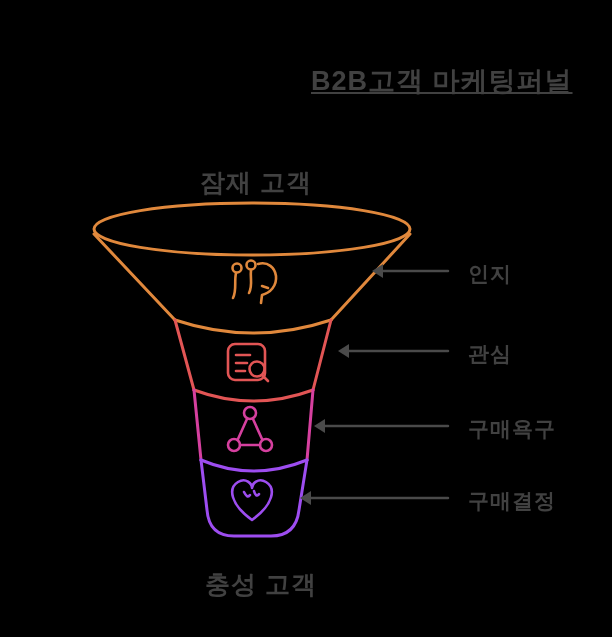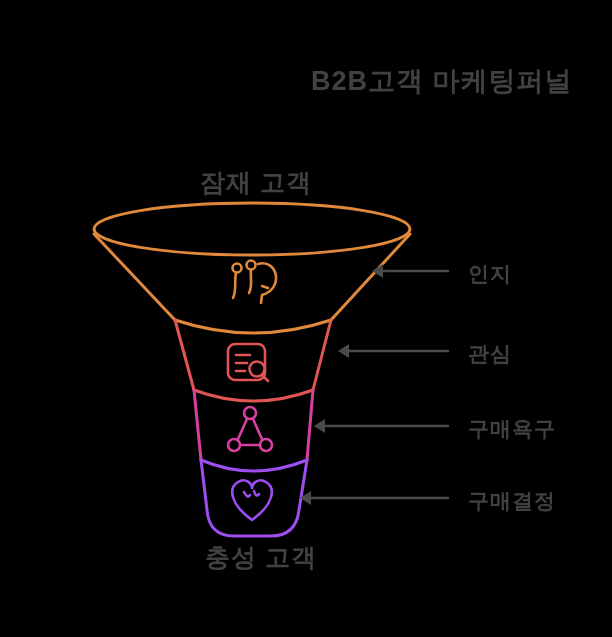--- a/index.html
+++ b/index.html
@@ -5,23 +5,23 @@
   html,body{margin:0;padding:0;}
   body{
     width:612px;height:637px;position:relative;overflow:hidden;
     background:var(--background,#000);
     font-family:"Liberation Sans","DejaVu Sans",sans-serif;
   }
   .label{
     position:absolute;color:var(--text-color,#414141);font-weight:700;
     white-space:nowrap;letter-spacing:1px;
   }
-  .title{left:311px;top:63px;font-size:27px;}
+  .title{left:311px;top:63px;font-size:27px;text-decoration:underline;}
   .top-label{left:200px;top:166px;font-size:25px;}
-  .bottom-label{left:205px;top:541px;font-size:25px;}
+  .bottom-label{left:205px;top:568px;font-size:25px;}
   .stage-label{left:456px;font-size:21px;margin-left:12px;}
   .stage-label.s0{top:260px;}
   .stage-label.s1{top:340px;text-align:right;}
   .stage-label.s2{top:415px;}
   .stage-label.s3{top:487px;font-family:Liberation Serif, serif;}
   svg{position:absolute;left:0;top:0;}
   .tier,.icon-stroke{fill:none;stroke-linecap:round;stroke-linejoin:round;}
   .tier{stroke-width:3px;}
   .icon-stroke{stroke-width:2.6px;}
   .st0{stroke:var(--stage-0,#e0883c);}

